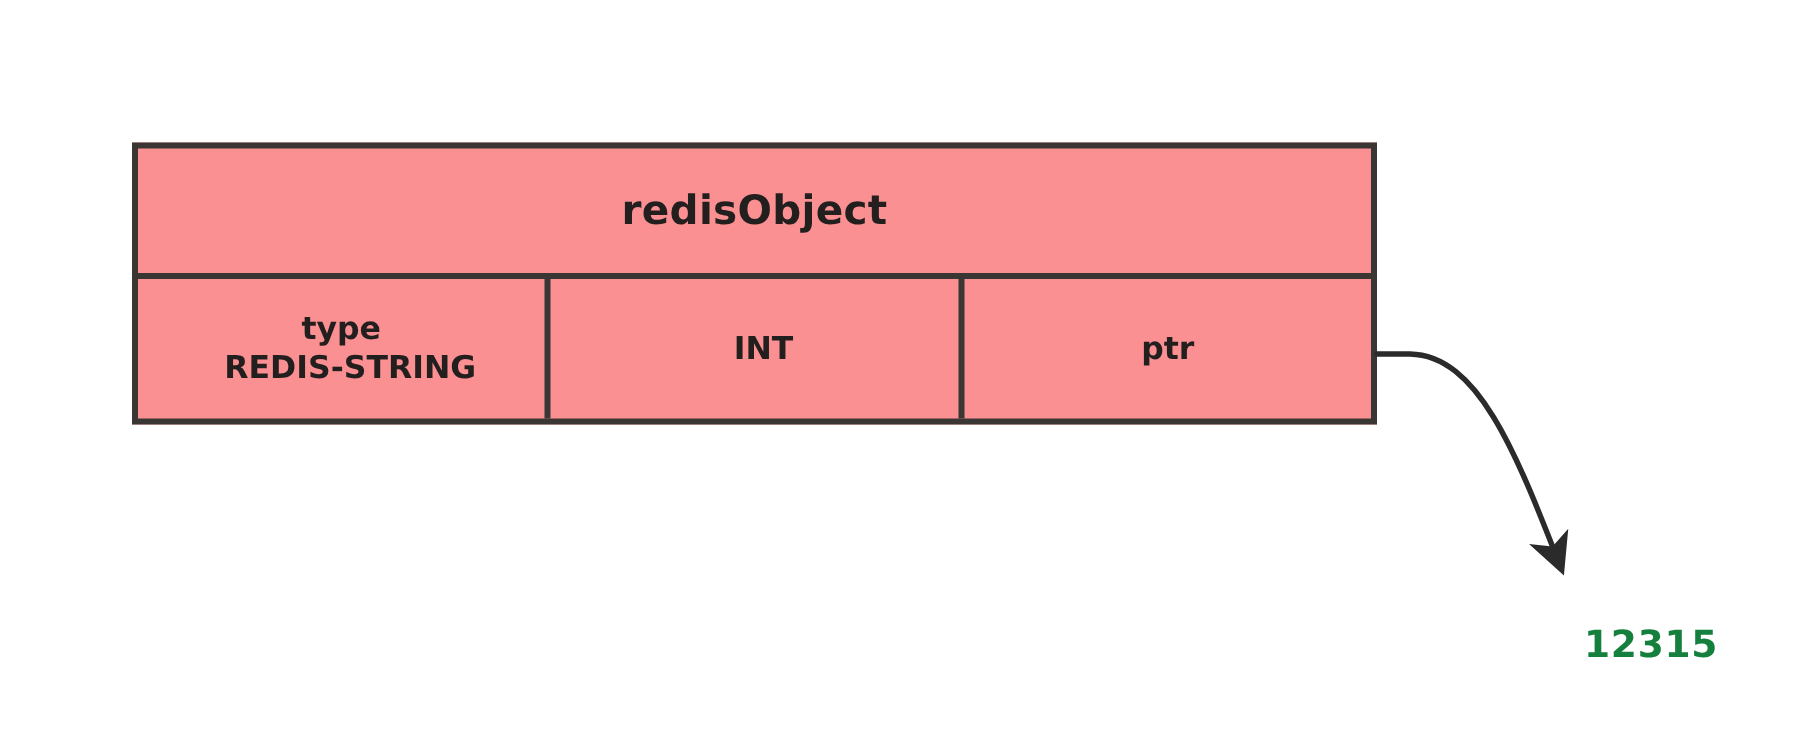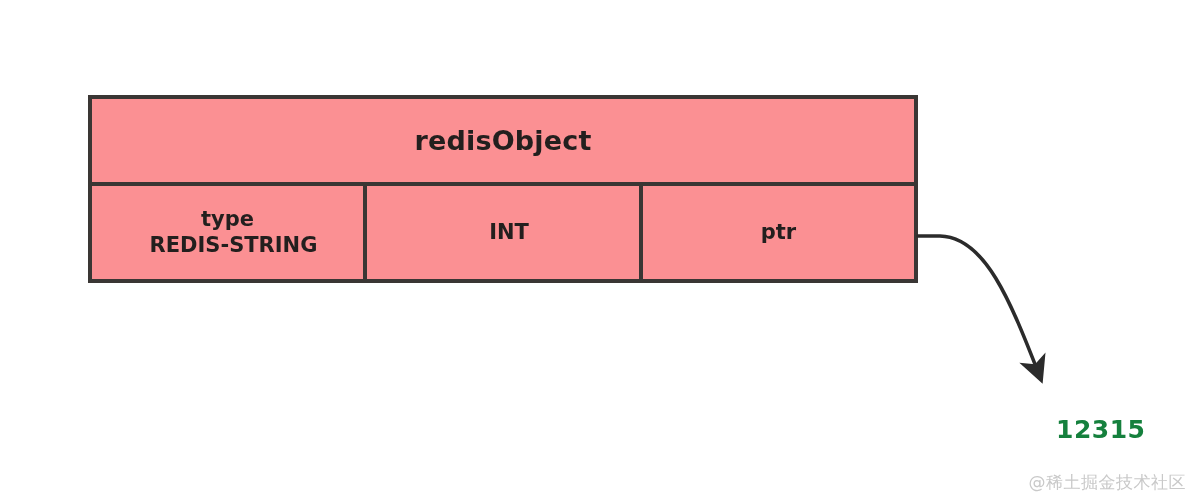--- a/index.html
+++ b/index.html
@@ -149,15 +149,14 @@
     <defs>
       <marker id="arrowhead" markerWidth="9" markerHeight="9" refX="6.4" refY="4.5" orient="auto" markerUnits="strokeWidth">
         <path d="M0.6,0.6 L8.4,4.5 L0.6,8.4 L2.6,4.5 Z" fill="#2b2b2b"></path>
       </marker>
     </defs>
     <path d="M 918 236 L 940 236 C 985 237 1010 300 1040 377" fill="none" stroke="#2b2b2b" stroke-width="3.6" stroke-linecap="round" marker-end="url(#arrowhead)"></path>
   </svg>
 
   <div class="pointee-label">12315</div>
 
-  <div class="watermark">@稀土掘金技术社区</div>
 
 </div>
 
 </body></html>

